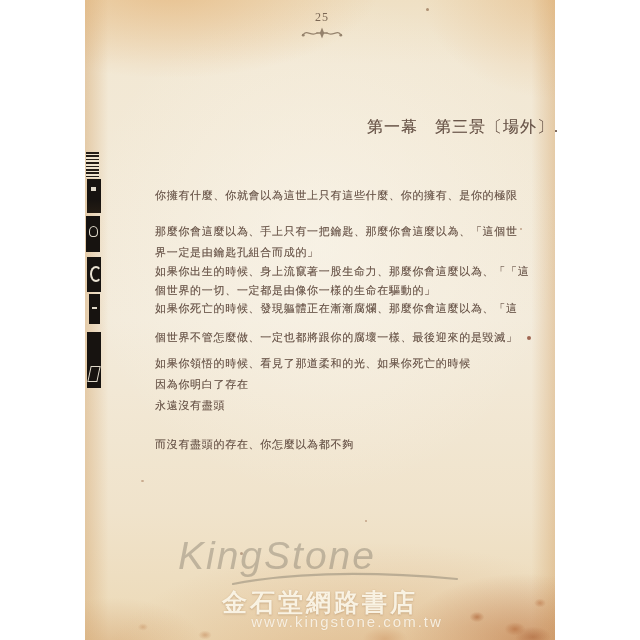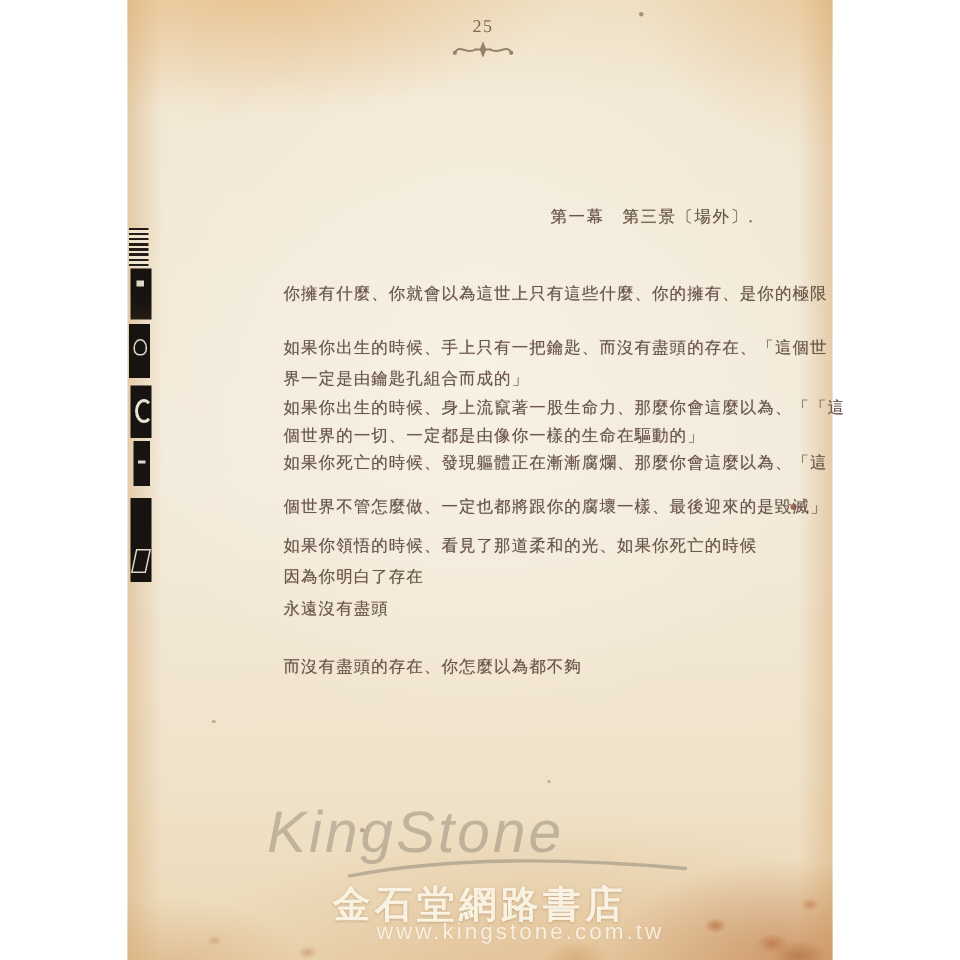--- a/index.html
+++ b/index.html
@@ -60,29 +60,28 @@
   .seg.f::after{content:"";position:absolute;left:2px;top:34px;width:8px;height:14px;
      border:1.5px solid rgba(245,238,222,.9);transform:skewX(-12deg);}
 
   
   .pageno{
     position:absolute;left:300px;top:10px;width:44px;text-align:center;
     font-size:12px;letter-spacing:1px;color:#7b6754;
   }
   .ornament{position:absolute;left:301px;top:26px;width:42px;height:14px;opacity:.8;}
   .heading{
-    position:absolute;left:367px;top:137px;
-    font-size:11px;letter-spacing:1px;color:#6a564a;white-space:nowrap;
+    position:absolute;left:367px;top:117px;
+    font-size:16px;letter-spacing:1px;color:#6a564a;white-space:nowrap;
     text-shadow:0 0 .5px rgba(106,86,74,.55);
   }
   .bodyline{
     position:absolute;left:155px;width:380px;white-space:nowrap;
     font-size:11px;letter-spacing:.7px;color:#6a564a;
     text-shadow:0 0 .5px rgba(106,86,74,.5);
-    margin-left:34px;
   }
   .l0{top:188px}.l1{top:224px}.l2{top:245px}.l3{top:264px}.l4{top:283px}
   .l5{top:301px}.l6{top:330px}.l7{top:356px}.l8{top:377px}.l9{top:398px}.l10{top:437px}
 
   
   .wm-brand{
     position:absolute;left:85px;top:534px;width:384px;text-align:center;
     font-family:"Liberation Sans","DejaVu Sans",sans-serif;
     font-style:italic;font-size:39px;letter-spacing:2px;
     color:rgba(126,118,104,.42);
@@ -132,21 +131,21 @@
     <path d="M16,7 L26,7"></path>
   </g>
   <path d="M21,1.5 L23.2,7 L21,12.5 L18.8,7 Z" style="fill:#7f6b56"></path>
   <circle cx="2.2" cy="9.2" r="1.4" style="fill:#7f6b56"></circle>
   <circle cx="39.8" cy="9.2" r="1.4" style="fill:#7f6b56"></circle>
 </svg>
 
 <div class="heading">第一幕　第三景〔場外〕.</div>
 
 <div class="bodyline l0">你擁有什麼、你就會以為這世上只有這些什麼、你的擁有、是你的極限</div>
-<div class="bodyline l1">如果你出生的時候、手上只有一把鑰匙、而沒有盡頭的存在、「這個世</div>
+<div class="bodyline l1">那麼你會這麼以為、手上只有一把鑰匙、那麼你會這麼以為、「這個世</div>
 <div class="bodyline l2">界一定是由鑰匙孔組合而成的」</div>
 <div class="bodyline l3">如果你出生的時候、身上流竄著一股生命力、那麼你會這麼以為、「「這</div>
 <div class="bodyline l4">個世界的一切、一定都是由像你一樣的生命在驅動的」</div>
 <div class="bodyline l5">如果你死亡的時候、發現軀體正在漸漸腐爛、那麼你會這麼以為、「這</div>
 <div class="bodyline l6">個世界不管怎麼做、一定也都將跟你的腐壞一樣、最後迎來的是毀滅」</div>
 <div class="bodyline l7">如果你領悟的時候、看見了那道柔和的光、如果你死亡的時候</div>
 <div class="bodyline l8">因為你明白了存在</div>
 <div class="bodyline l9">永遠沒有盡頭</div>
 <div class="bodyline l10">而沒有盡頭的存在、你怎麼以為都不夠</div>
 

